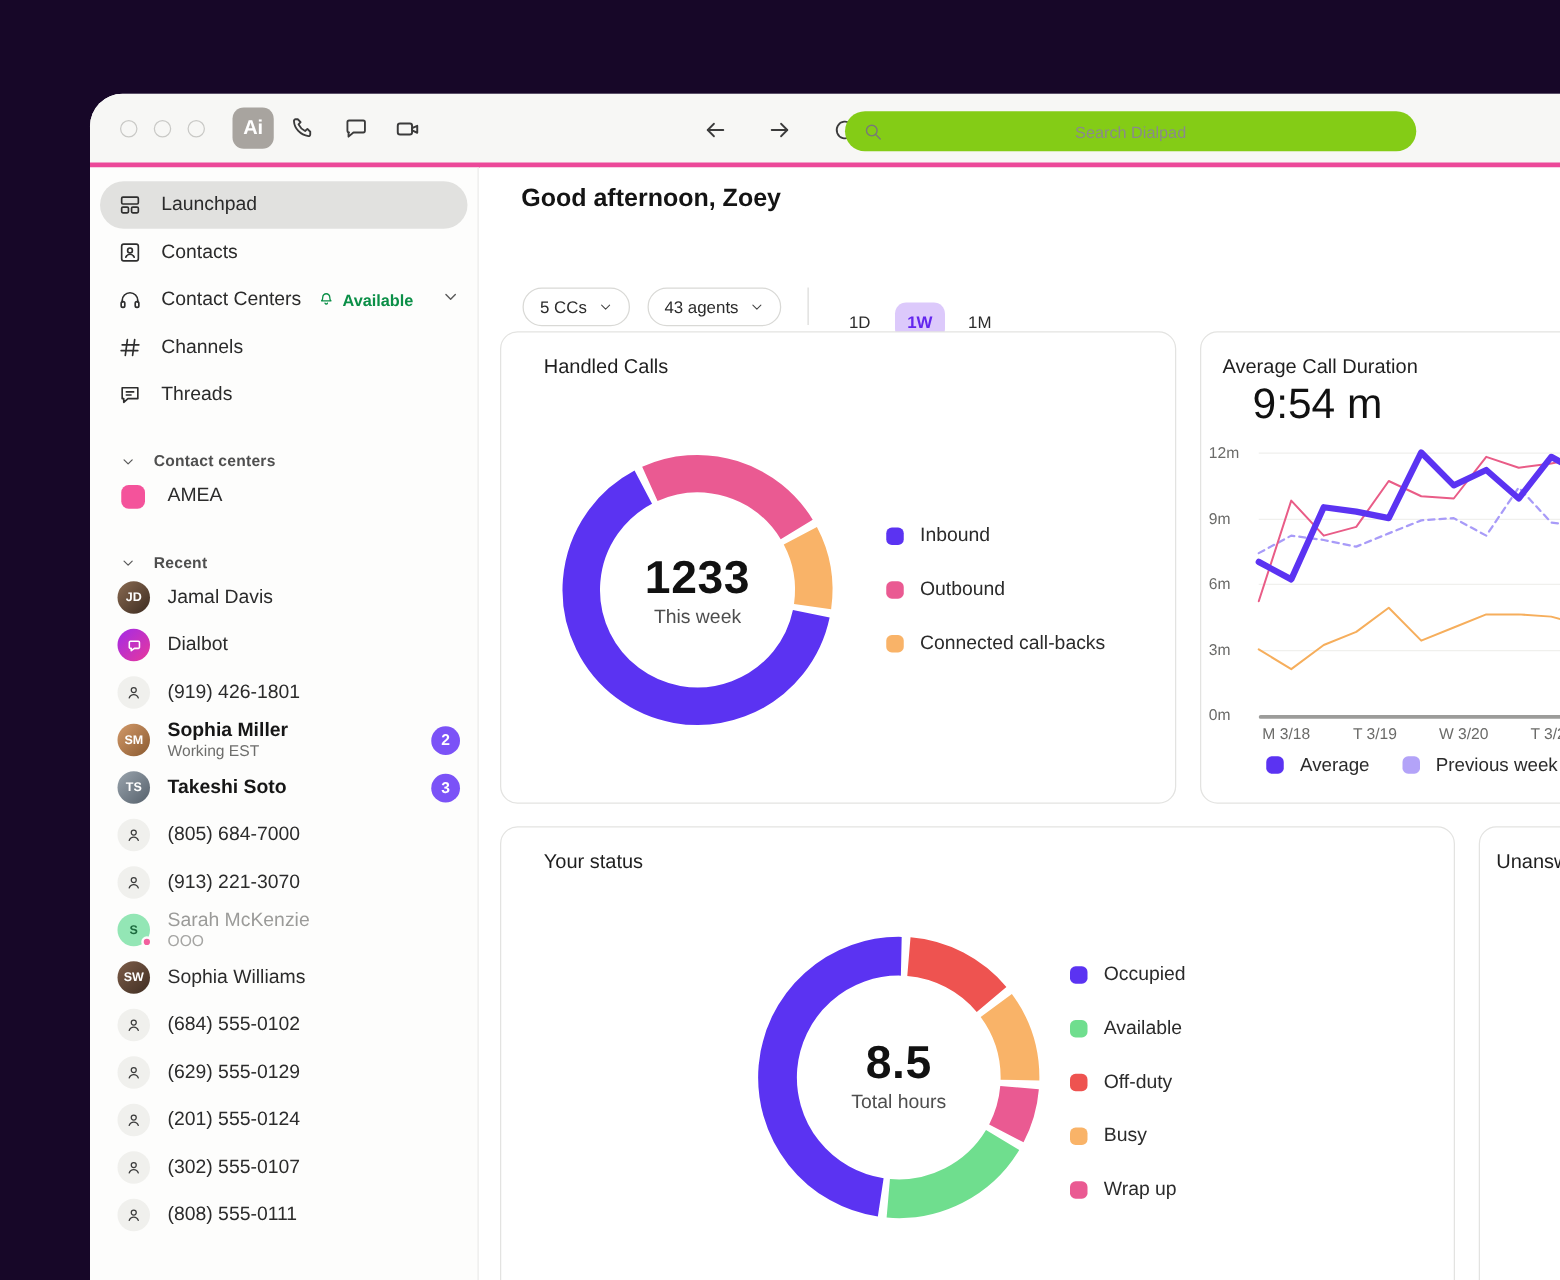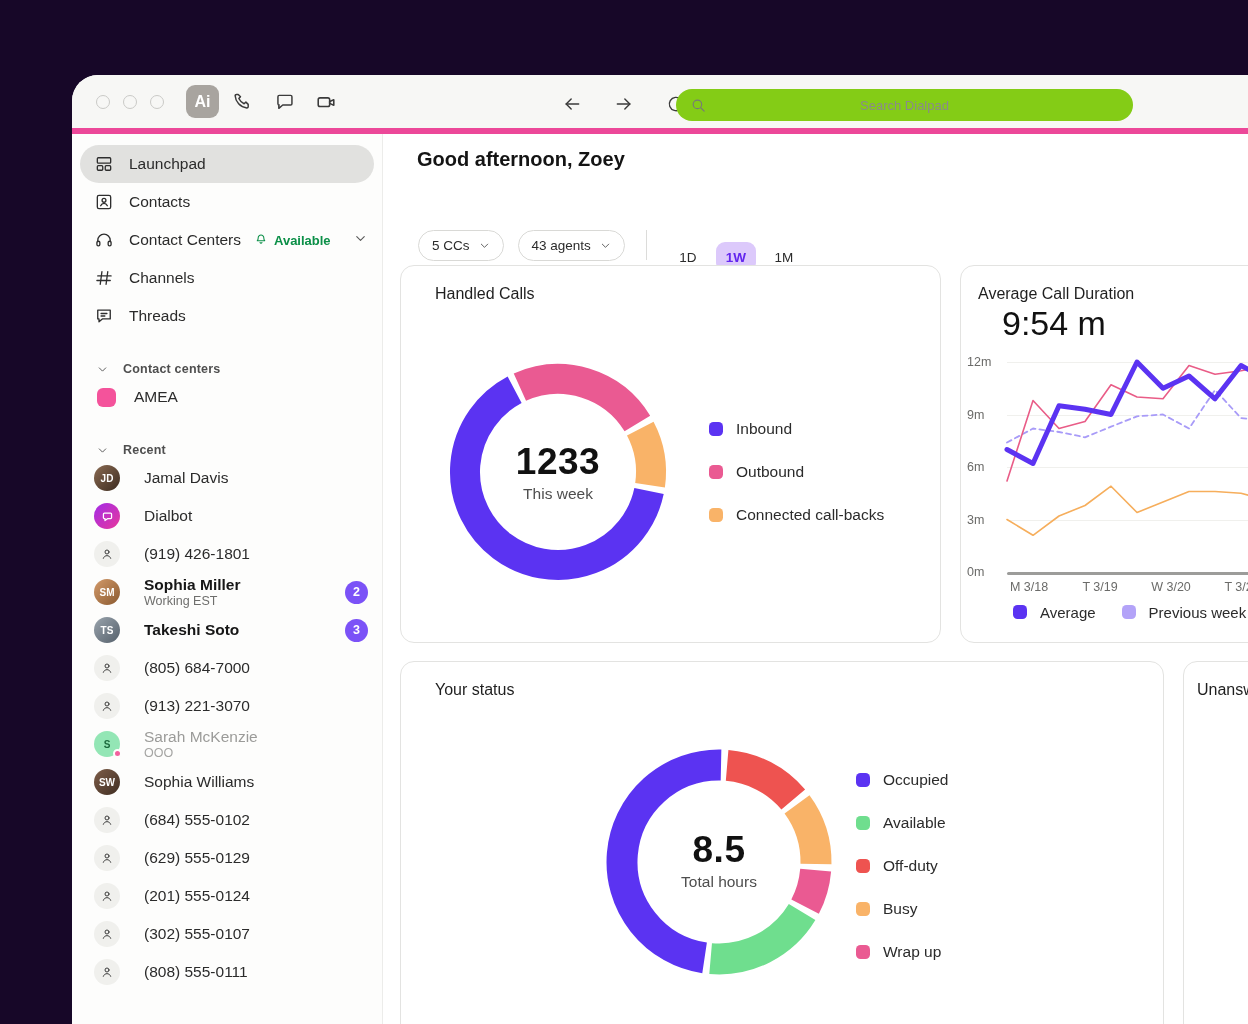--- a/index.html
+++ b/index.html
@@ -3,21 +3,21 @@
 <meta charset="utf-8">
 <style>
   * { margin:0; padding:0; box-sizing:border-box; }
   body { background:#170728; font-family:"Liberation Sans", sans-serif; }
   .screen { position:relative; width:1248px; height:1024px; background:#170728; overflow:hidden; }
   .window { position:absolute; left:72px; top:75px; width:1176px; height:949px;
             background:#ffffff; border-top-left-radius:26px; overflow:hidden; }
 
   
   .toolbar { position:absolute; left:0; top:0; right:0; height:59px; background:#F7F7F5;
-             border-bottom:6px solid #ec4899; display:flex; align-items:center; }
+             border-bottom:4px solid #ec4899; display:flex; align-items:center; }
   .win-dots { display:flex; gap:13px; margin-left:24px; }
   .win-dot { width:14px; height:14px; border:1.5px solid #C9C9C6; border-radius:50%; }
   .app-logo { margin-left:22px; width:33px; height:33px; background:#A8A49F; border-radius:9px;
               color:#fff; font-weight:700; font-size:16px; display:flex; align-items:center; justify-content:center; }
   .tb-icon { width:38px; height:38px; display:flex; align-items:center; justify-content:center;
              color:#3B3B3B; margin-left:4px; border-radius:8px; cursor:pointer; }
   .tb-icon svg { stroke:#3B3B3B; fill:none; stroke-width:1.7; stroke-linecap:round; stroke-linejoin:round; }
   .tb-nav { position:absolute; left:477px; top:10px; display:flex; gap:10px; }
   .search-pill { position:absolute; left:604px; top:14px; width:457px; height:32px; background:#84cc16;
                  border-radius:16px; display:flex; align-items:center; }
@@ -38,21 +38,21 @@
   .badge { margin-left:auto; min-width:23px; height:23px; background:#7B52F7; border-radius:12px;
            color:#fff; font-size:12.5px; font-weight:700; display:flex; align-items:center; justify-content:center; }
   .cc-status { display:flex; align-items:center; gap:5px; margin-left:12px; font-size:13px; font-weight:600; color:#0B8F47; }
   .cc-status svg { stroke:#0B8F47; fill:none; stroke-width:1.6; stroke-linecap:round; stroke-linejoin:round; }
   .row-chevron { margin-left:auto; }
   .row-chevron svg, .sec-chev svg { stroke:#5A5A5A; fill:none; stroke-width:1.8; stroke-linecap:round; stroke-linejoin:round; }
   .sec-header { margin-top:25px; height:18px; display:flex; align-items:center; padding-left:24px;
                 font-size:12.5px; font-weight:700; color:#4F4F4F; letter-spacing:.2px; cursor:pointer; }
   .sec-chev { width:14px; height:14px; margin-right:13px; display:flex; align-items:center; }
   .entry-row { height:38px; display:flex; align-items:center; padding-left:22px; padding-right:14px; cursor:pointer; }
-  .entry-row .avatar { width:26px; height:26px; border-radius:50%; margin-right:24px; flex:0 0 26px;
+  .entry-row .avatar { width:26px; height:26px; border-radius:50%; margin-right:14px; flex:0 0 26px;
                        display:flex; align-items:center; justify-content:center; position:relative;
                        font-size:10px; font-weight:700; color:#fff; }
   .avatar.square { border-radius:6px; width:19px; height:19px; flex:0 0 19px; margin-left:3px; margin-right:18px; }
   .avatar.person-ic { background:#F0F0ED; }
   .avatar.person-ic svg { stroke:#3C3C3C; fill:none; stroke-width:1.5; stroke-linecap:round; stroke-linejoin:round; }
   .avatar .sdot { position:absolute; right:-2px; bottom:-1px; width:9px; height:9px; border-radius:50%; border:2px solid #FDFDFC; }
   .entry-text { display:flex; flex-direction:column; line-height:1.1; }
   .entry-label { font-size:15.5px; color:#2B2B2B; }
   .entry-label.bold { font-weight:700; color:#161616; }
   .entry-label.muted { color:#9B9B99; }

